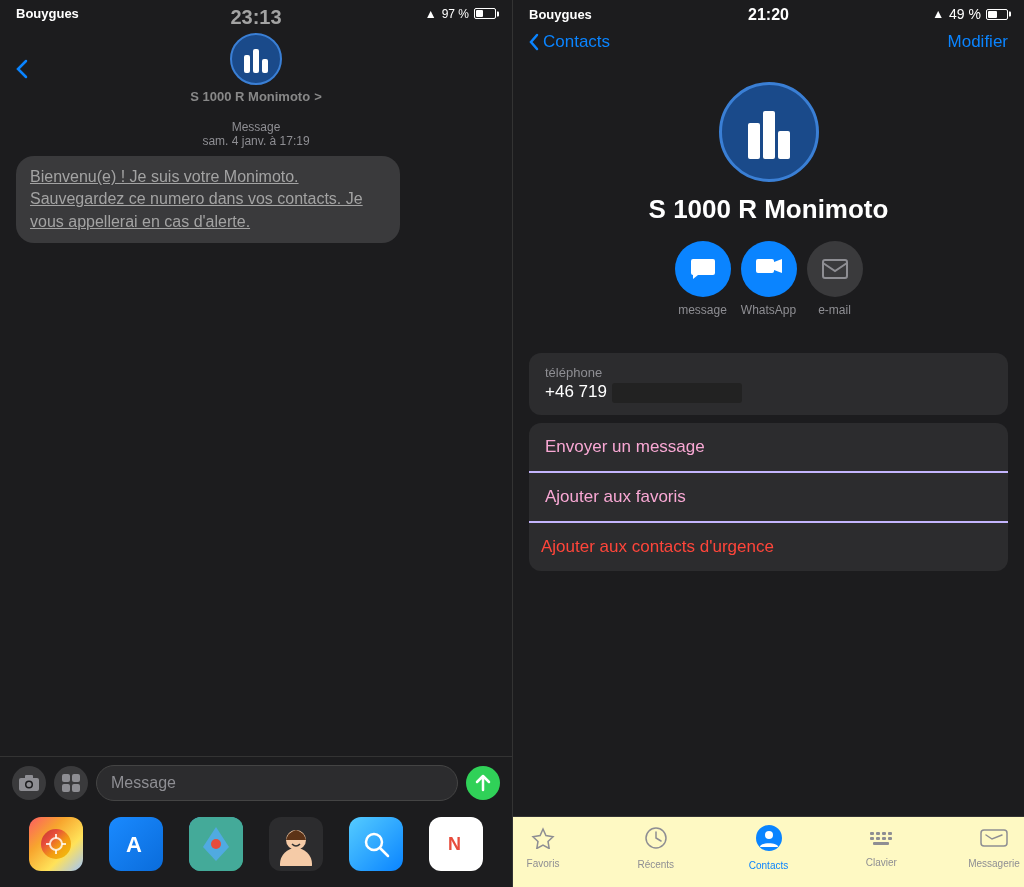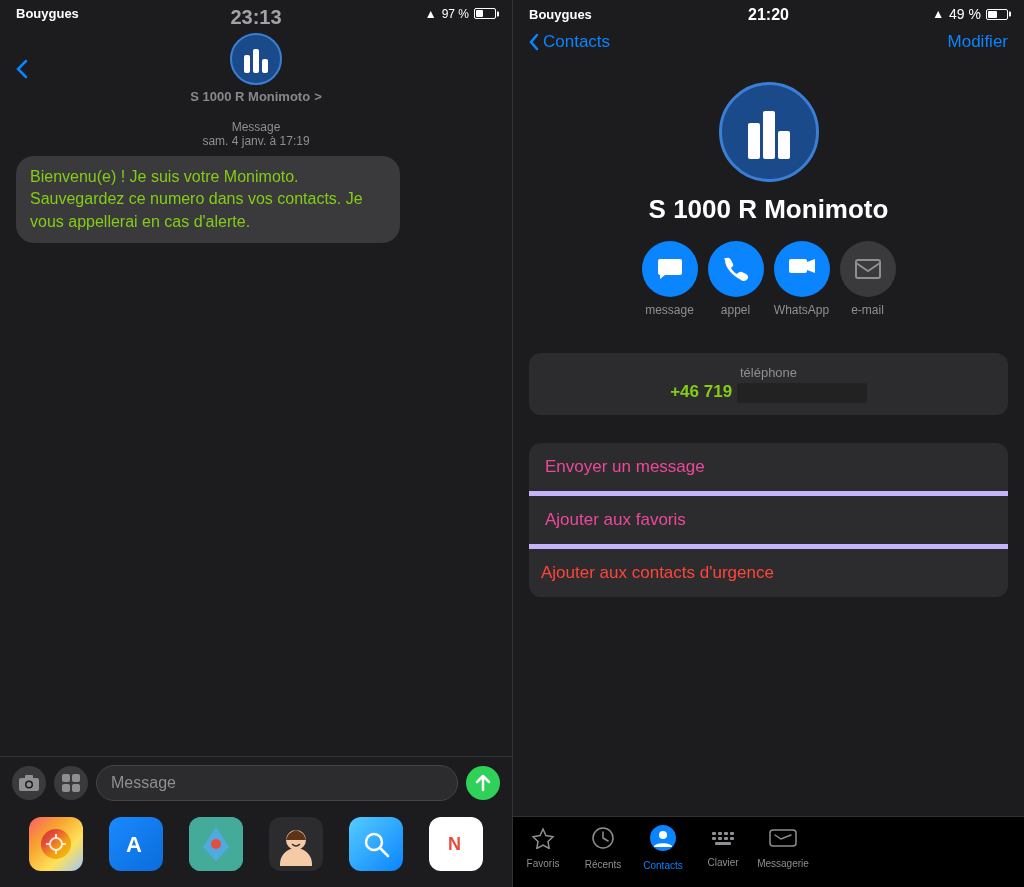--- a/index.html
+++ b/index.html
@@ -140,27 +140,28 @@
       flex-direction: column;
     }
     .date-label {
       text-align: center;
       color: #8e8e93;
       font-size: 12px;
       margin-bottom: 8px;
     }
     .message-bubble {
       background: #3a3a3c;
-      color: #84cc16;
+      color: #a3a3a3;
       border-radius: 18px;
       padding: 10px 14px;
       max-width: 80%;
       font-size: 16px;
       line-height: 1.4;
       align-self: flex-start;
+      text-decoration: underline;
     }
 
     .input-area {
       padding: 8px 12px;
       background: #1c1c1e;
       display: flex;
       align-items: center;
       gap: 8px;
       border-top: 1px solid #333;
     }
@@ -323,38 +324,36 @@
       font-size: 12px;
       color: #8e8e93;
       text-align: center;
     }
     .btn-blue { background: #0a84ff; color: #fff; }
     .btn-gray { background: #3a3a3c; color: #8e8e93; }
 
     .contact-info-section {
       background: #2c2c2e;
       border-radius: 12px;
-      margin: 0 16px 28px;
+      margin: 0 16px 8px;
       overflow: hidden;
-      text-align: center;
     }
     .info-row {
       padding: 12px 16px;
       border-bottom: 1px solid #3a3a3c;
     }
     .info-row:last-child { border-bottom: none; }
     .info-label {
       font-size: 13px;
       color: #8e8e93;
       margin-bottom: 2px;
     }
     .info-value {
       font-size: 17px;
-      color: #84cc16;
-      font-weight: bold;
+      color: #ffffff;
     }
     .info-value-redacted {
       display: inline-block;
       background: #222;
       width: 130px;
       height: 20px;
       vertical-align: middle;
       border-radius: 3px;
     }
 
@@ -370,33 +369,33 @@
     }
 
     .action-list {
       background: #2c2c2e;
       border-radius: 12px;
       margin: 0 16px 12px;
       overflow: hidden;
     }
     .action-list-item {
       padding: 14px 16px;
-      border-bottom: 5px solid #c4b5fd;
+      border-bottom: 2px solid #c4b5fd;
       font-size: 17px;
-      color: #ec4899;
+      color: #f9a8d4;
     }
     .action-list-item:last-child { border-bottom: none; padding-left: 12px; }
     .action-list-item.danger { color: #ff453a; }
 
     .tab-bar-right {
       display: flex;
-      justify-content: flex-start;
+      justify-content: space-between;
       align-items: center;
       padding: 8px 0 16px;
-      background: #000000;
+      background: #fef9c3;
       border-top: 1px solid #333;
     }
     .tab-item {
       display: flex;
       flex-direction: column;
       align-items: center;
       gap: 3px;
       min-width: 60px;
     }
     .tab-icon {
@@ -577,28 +576,20 @@
       <div class="contact-full-name">S 1000 R Monimoto</div>
 
       <div class="action-buttons">
         <div class="action-btn">
           <div class="action-btn-circle btn-blue">
             <svg width="26" height="24" viewBox="0 0 26 24" fill="white">
               <path d="M3 2 h20 a2 2 0 0 1 2 2 v12 a2 2 0 0 1 -2 2 H8 l-5 4 v-4 H3 a2 2 0 0 1 -2 -2 V4 a2 2 0 0 1 2 -2 z"></path>
             </svg>
           </div>
           <div class="action-btn-label">message</div>
-        </div>
-        <div class="action-btn">
-          <div class="action-btn-circle btn-blue">
-            <svg width="26" height="26" viewBox="0 0 26 26" fill="white">
-              <path d="M4 2 C4 2 6 1 8 4 L10 8 C10 8 11 10 9 11 L8 12 C8 12 10 16 14 18 L15 17 C15 17 17 15 19 16 L23 18 C26 20 25 22 25 22 C24 25 20 26 18 24 C10 20 2 12 2 4 C0 2 2 2 4 2 z"></path>
-            </svg>
-          </div>
-          <div class="action-btn-label">appel</div>
         </div>
         <div class="action-btn">
           <div class="action-btn-circle btn-blue">
             <svg width="26" height="20" viewBox="0 0 26 20" fill="white">
               <rect x="0" y="0" width="18" height="14" rx="2" fill="white"></rect>
               <polygon points="18,3 26,0 26,14 18,11" fill="white"></polygon>
             </svg>
           </div>
           <div class="action-btn-label">WhatsApp</div>
         </div>

